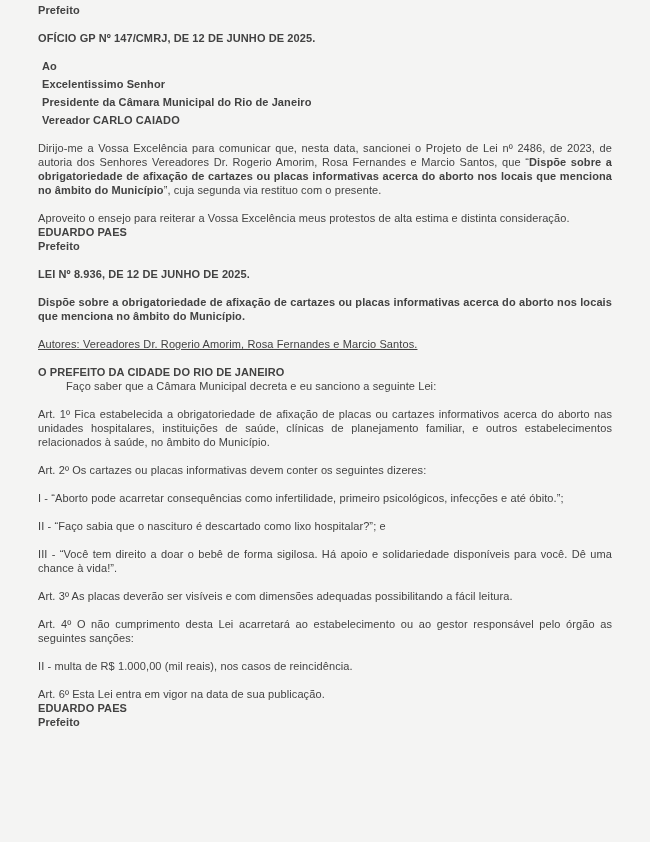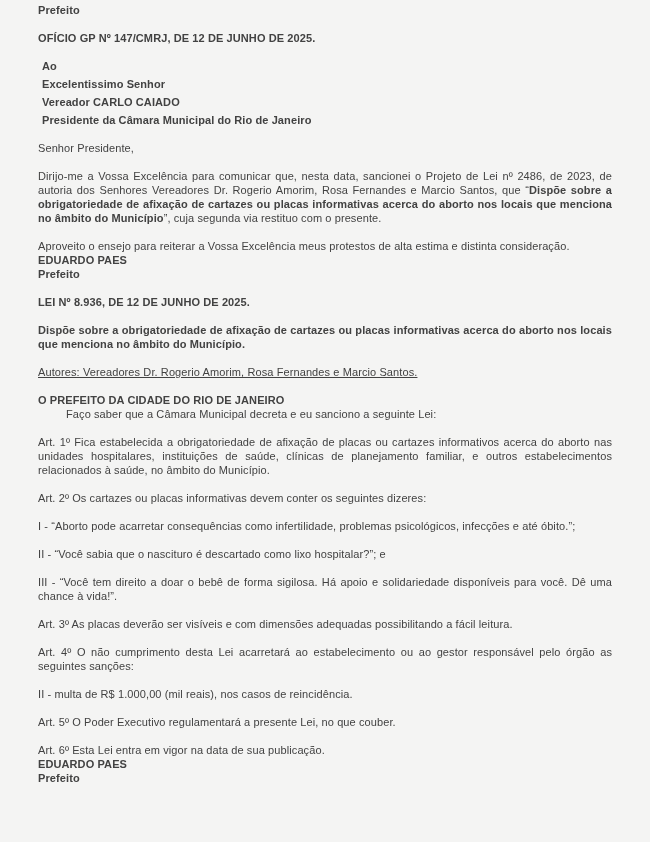--- a/index.html
+++ b/index.html
@@ -47,48 +47,46 @@
 <div class="page">
 
   <p class="center bold tight clipped-top">EDUARDO PAES</p>
   <p class="center bold sig">Prefeito</p>
 
   <p class="center bold">OFÍCIO GP Nº 147/CMRJ, DE 12 DE JUNHO DE 2025.</p>
 
   <div class="recipient">
     <p>Ao</p>
     <p>Excelentissimo Senhor</p>
+    <p>Presidente da Câmara Municipal do Rio de Janeiro</p>
     <p>Vereador CARLO CAIADO</p>
-    <p>Presidente da Câmara Municipal do Rio de Janeiro</p>
   </div>
 
-  <p>Senhor Presidente,</p>
 
   <p class="justify"><span>Dirijo-me a Vossa Excelência para comunicar que, nesta data, sancionei o Projeto de Lei nº 2486, de 2023, de autoria dos Senhores Vereadores Dr. Rogerio Amorim, Rosa Fernandes e Marcio Santos, que “</span><span class="bold">Dispõe sobre a obrigatoriedade de afixação de cartazes ou placas informativas acerca do aborto nos locais que menciona no âmbito do Município</span><span>”, cuja segunda via restituo com o presente.</span></p>
 
   <p>Aproveito o ensejo para reiterar a Vossa Excelência meus protestos de alta estima e distinta consideração.</p>
   <p class="center bold sig">EDUARDO PAES</p>
   <p class="center bold sig">Prefeito</p>
 
   <p class="center bold">LEI Nº 8.936, DE 12 DE JUNHO DE 2025.</p>
 
   <p class="ementa">Dispõe sobre a obrigatoriedade de afixação de cartazes ou placas informativas acerca do aborto nos locais que menciona no âmbito do Município.</p>
 
   <p class="authors">Autores: Vereadores Dr. Rogerio Amorim, Rosa Fernandes e Marcio Santos.</p>
 
   <p class="bold">O PREFEITO DA CIDADE DO RIO DE JANEIRO</p>
   <p class="tight">Faço saber que a Câmara Municipal decreta e eu sanciono a seguinte Lei:</p>
 
   <p class="justify">Art. 1º Fica estabelecida a obrigatoriedade de afixação de placas ou cartazes informativos acerca do aborto nas unidades hospitalares, instituições de saúde, clínicas de planejamento familiar, e outros estabelecimentos relacionados à saúde, no âmbito do Município.</p>
   <p class="justify">Art. 2º Os cartazes ou placas informativas devem conter os seguintes dizeres:</p>
-  <p class="justify">I - “Aborto pode acarretar consequências como infertilidade, problemas psicológicos, infecções e até óbito.”;</p>
-  <p class="justify">II - “Você sabia que o nascituro é descartado como lixo hospitalar?”; e</p>
+  <p class="justify">I - “Aborto pode acarretar consequências como infertilidade, primeiro psicológicos, infecções e até óbito.”;</p>
+  <p class="justify">II - “Faço sabia que o nascituro é descartado como lixo hospitalar?”; e</p>
   <p class="justify">III - “Você tem direito a doar o bebê de forma sigilosa. Há apoio e solidariedade disponíveis para você. Dê uma chance à vida!”.</p>
   <p class="justify">Art. 3º As placas deverão ser visíveis e com dimensões adequadas possibilitando a fácil leitura.</p>
   <p class="justify">Art. 4º O não cumprimento desta Lei acarretará ao estabelecimento ou ao gestor responsável pelo órgão as seguintes sanções:</p>
   <p class="justify">II - multa de R$ 1.000,00 (mil reais), nos casos de reincidência.</p>
-  <p class="justify">Art. 5º O Poder Executivo regulamentará a presente Lei, no que couber.</p>
   <p class="justify">Art. 6º Esta Lei entra em vigor na data de sua publicação.</p>
 
   <p class="center bold sig">EDUARDO PAES</p>
   <p class="center bold sig">Prefeito</p>
 
 </div>
 
 </body></html>

